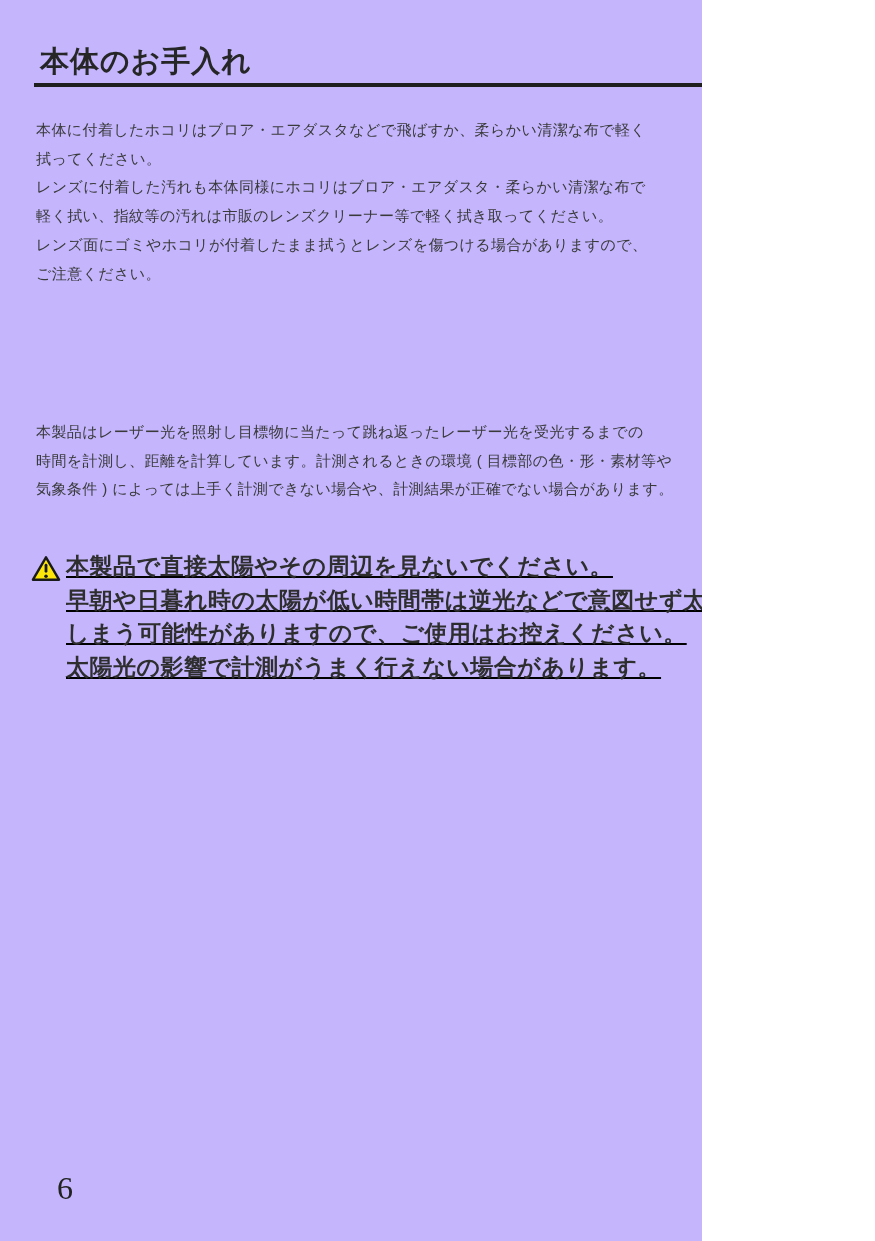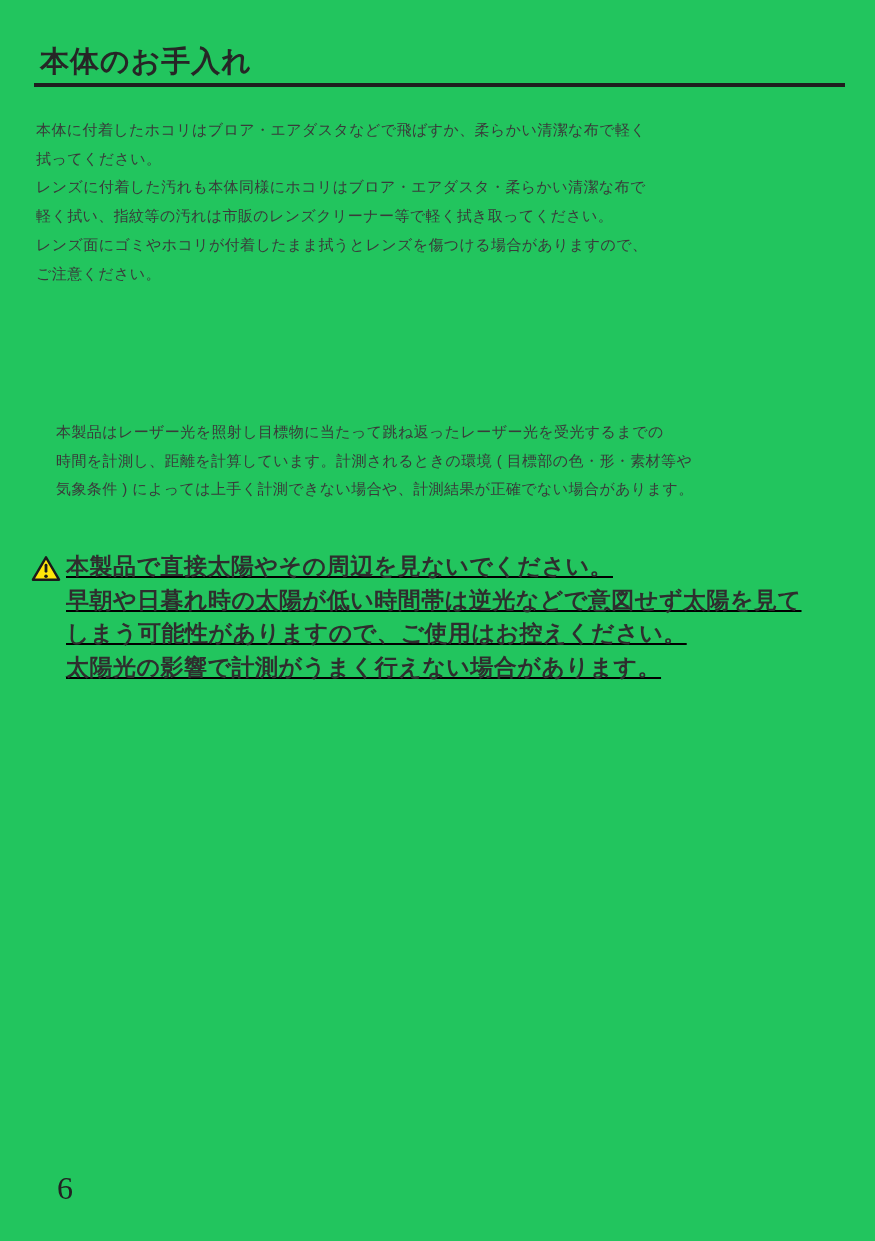--- a/index.html
+++ b/index.html
@@ -2,23 +2,23 @@
 <html lang="ja"><head>
 <meta charset="utf-8">
 <style>
   html, body {
     margin: 0;
     padding: 0;
     background: #ffffff;
   }
   .page {
     position: relative;
-    width: 875px;
+    width: 702px;
     height: 1241px;
-    background: #22c55e;
+    background: #c4b5fd;
     font-family: "Liberation Sans", "DejaVu Sans", sans-serif;
     overflow: hidden;
   }
   .section-heading {
     position: absolute;
     left: 34px;
     width: 805px;
     margin: 0;
     padding: 0 0 5px 6px;
     border-bottom: 4px solid #1f1f1f;
@@ -35,21 +35,21 @@
     left: 36px;
     width: 806px;
     margin: 0;
     font-size: 15px;
     line-height: 28.7px;
     letter-spacing: 0.4px;
     color: #3a3a3a;
     white-space: pre-line;
   }
   #para-1 { top: 116px; }
-  #para-2 { top: 418px; margin-left: 20px; }
+  #para-2 { top: 418px; }
   .warning {
     position: absolute;
     left: 31px;
     top: 550px;
     width: 800px;
     text-decoration: underline;
   }
   .warning-icon {
     position: absolute;
     left: 0;

